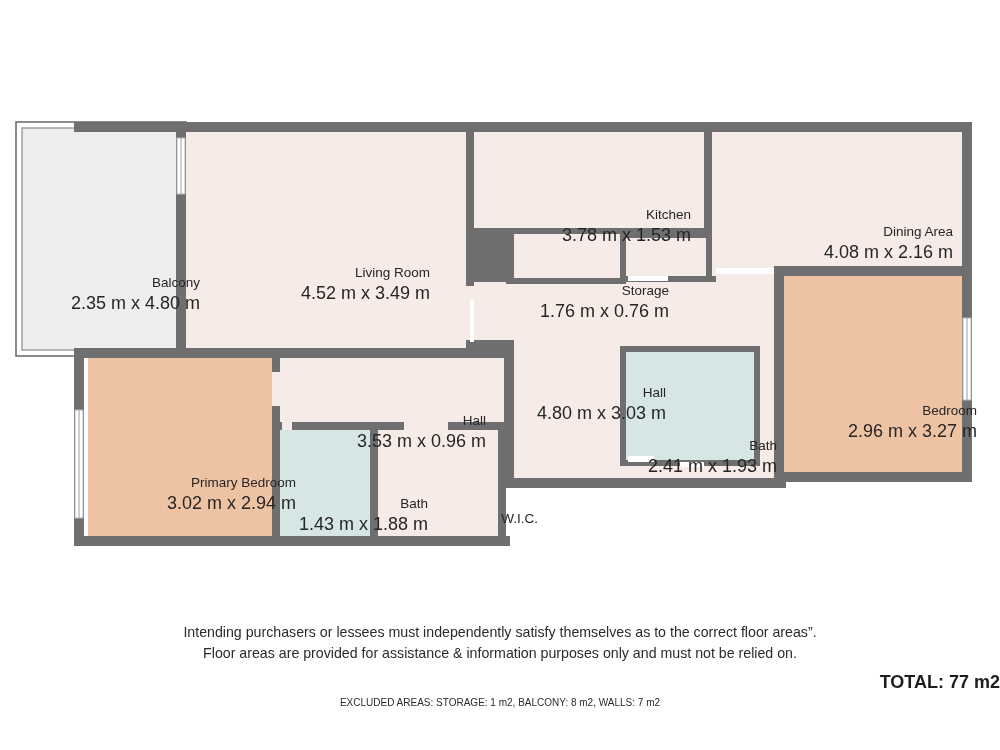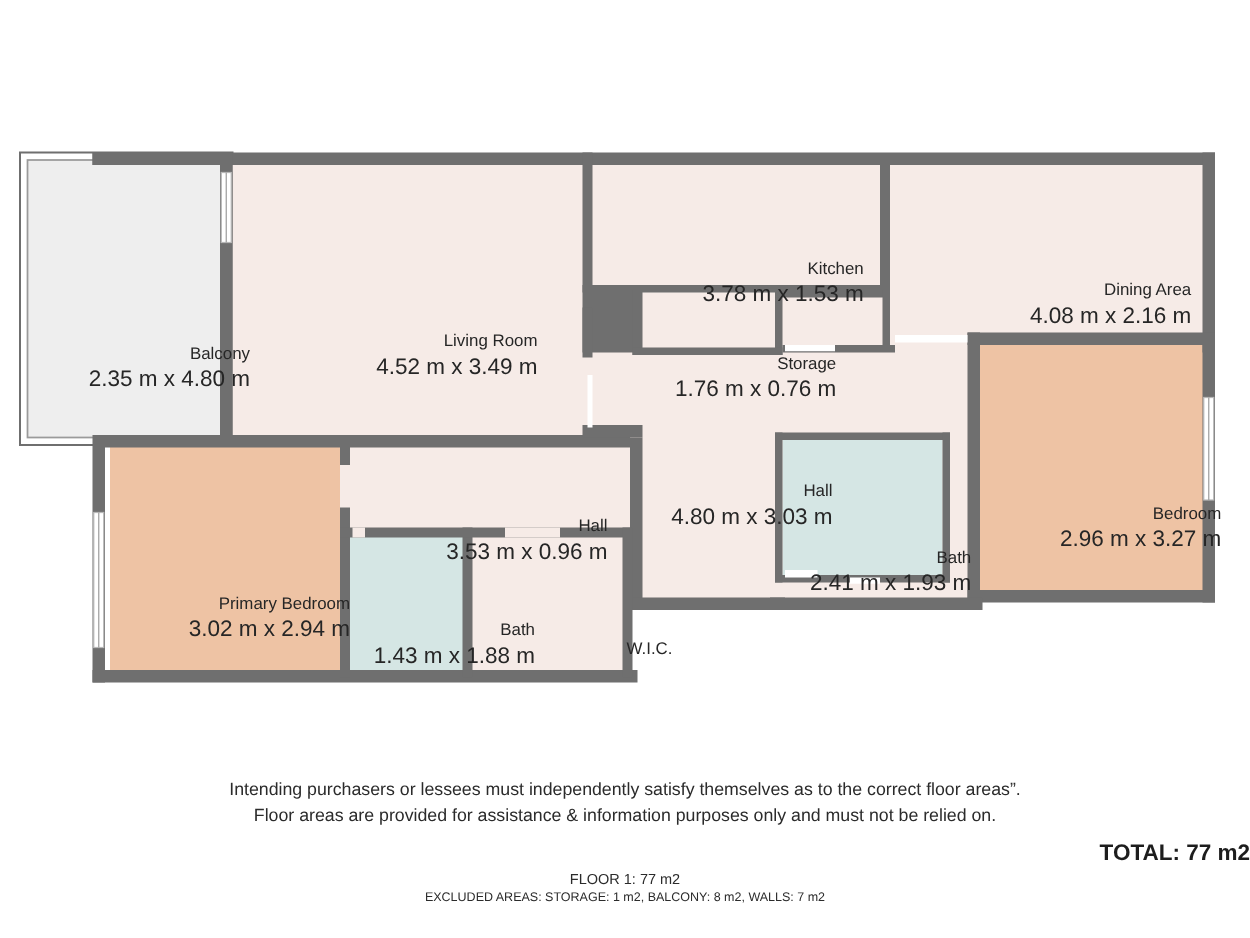--- a/index.html
+++ b/index.html
@@ -223,36 +223,35 @@
 <div class="room-label" style="left:577px;top:405px;width:200px">
   <span class="name">Bath</span>
   <span class="dims">2.41 m x 1.93 m</span>
 </div>
 
 <div class="room-label" style="left:286px;top:380px;width:200px">
   <span class="name">Hall</span>
   <span class="dims">3.53 m x 0.96 m</span>
 </div>
 
-<div class="room-label" style="left:80px;top:442px;width:200px">
+<div class="room-label" style="left:96px;top:442px;width:200px">
   <span class="name">Primary Bedroom</span>
   <span class="dims">3.02 m x 2.94 m</span>
 </div>
 
 <div class="room-label" style="left:228px;top:463px;width:200px">
   <span class="name">Bath</span>
   <span class="dims">1.43 m x 1.88 m</span>
 </div>
 
 <div class="room-label" style="left:338px;top:478px;width:200px">
   <span class="name">W.I.C.</span>
 </div>
 
 <div class="footer disclaimer">
   <div>Intending purchasers or lessees must independently satisfy themselves as to the correct floor areas”.</div>
   <div>Floor areas are provided for assistance &amp; information purposes only and must not be relied on.</div>
 </div>
 
 <div class="footer totals">
   <span class="total">TOTAL: 77 m2</span>
-  <span class="floor">FLOOR 1: 77 m2</span>
   <span class="excluded">EXCLUDED AREAS: STORAGE: 1 m2, BALCONY: 8 m2, WALLS: 7 m2</span>
 </div>
 
 </body></html>

